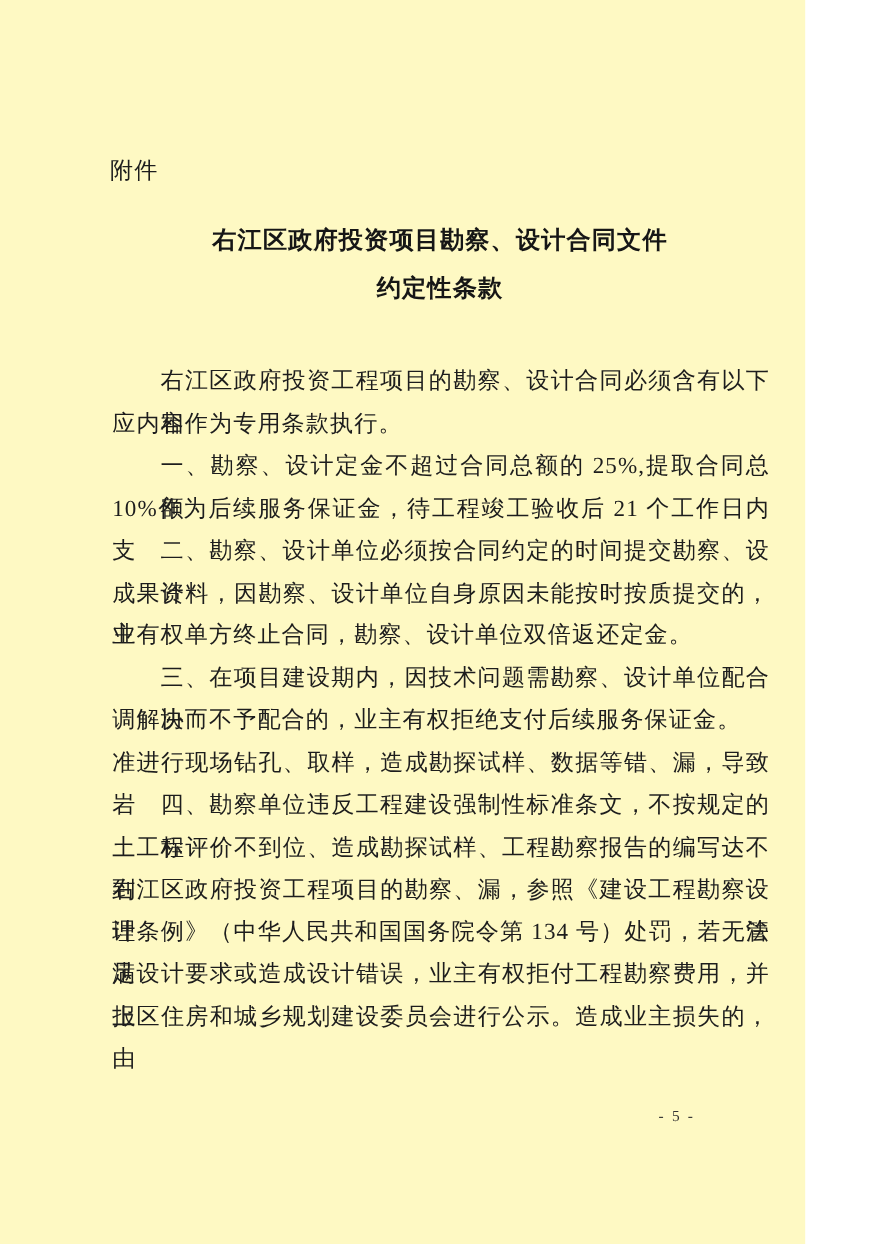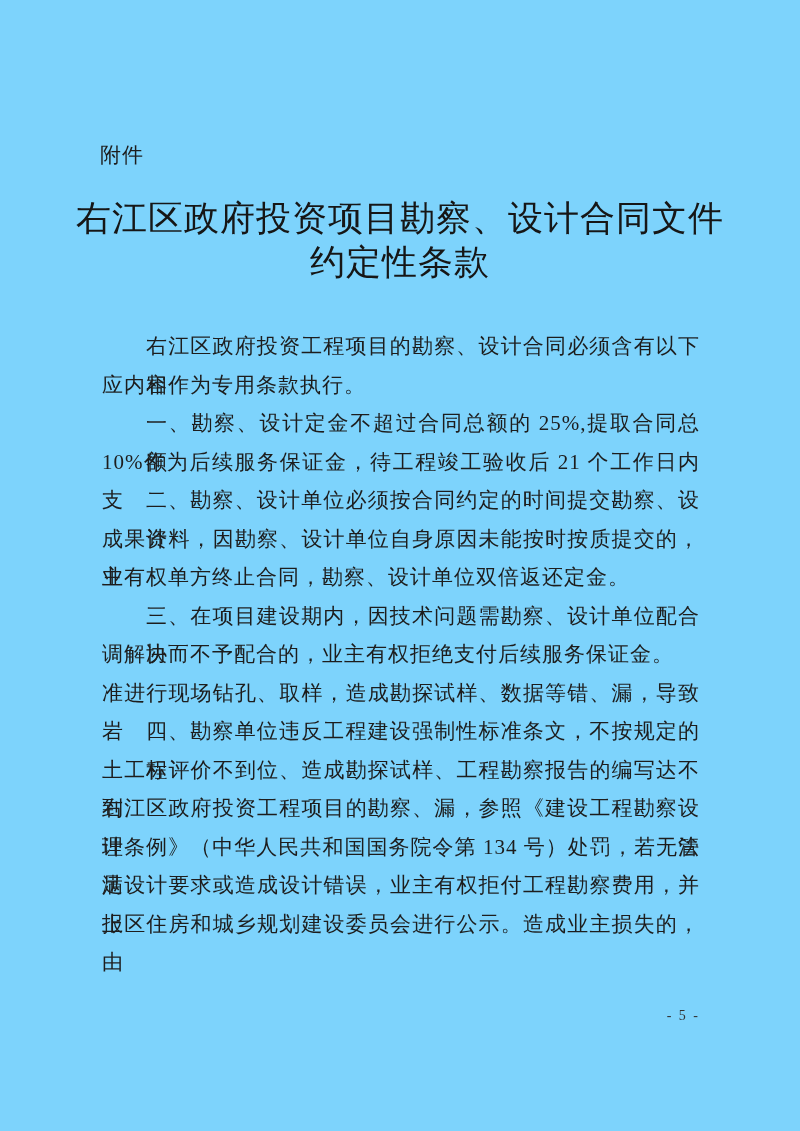--- a/index.html
+++ b/index.html
@@ -2,45 +2,45 @@
 <html><head>
 <meta charset="utf-8">
 <style>
   html, body {
     margin: 0;
     padding: 0;
     background: #ffffff;
   }
   .page {
     position: relative;
-    width: 800px;
+    width: 732px;
     height: 1131px;
-    background: #7dd3fc;
+    background: #fef9c3;
     overflow: hidden;
     color: #1d1d1d;
     font-family: "Liberation Serif", serif;
   }
   .attachment-label {
     position: absolute;
     left: 100px;
     top: 141px;
     font-size: 21px;
     letter-spacing: 1px;
     color: #1d1d1d;
     font-family: "Liberation Serif", serif;
   }
   .doc-title {
     position: absolute;
     left: 0;
     top: 196px;
     width: 800px;
     text-align: center;
     font-family: "Liberation Sans", sans-serif;
-    font-weight: normal;
-    font-size: 35px;
+    font-weight: bold;
+    font-size: 22px;
     line-height: 44px;
     color: #161616;
     letter-spacing: 1px;
   }
   .doc-body {
     position: absolute;
     left: 102px;
     top: 327px;
     width: 598px;
     font-size: 21px;

